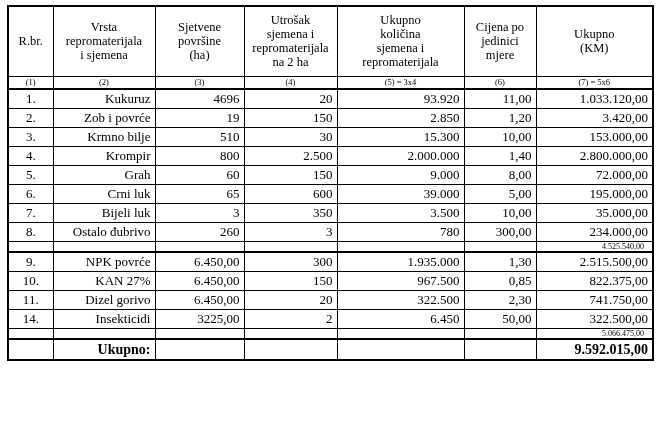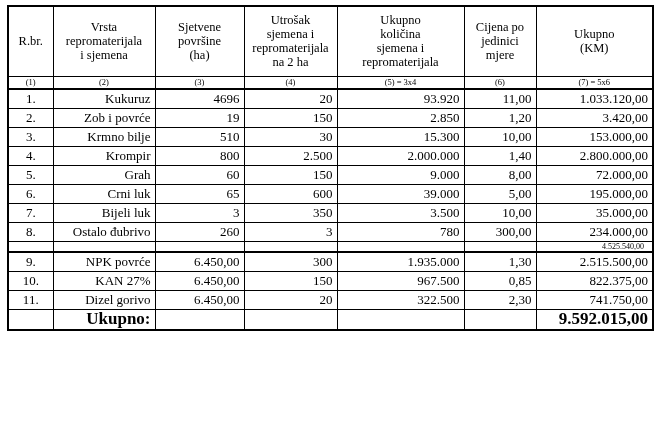--- a/index.html
+++ b/index.html
@@ -59,21 +59,21 @@
     font-size: 8px;
     line-height: 9px;
     text-align: right;
     padding: 0 8px;
     border-bottom: 2px solid #000;
   }
   
   tr.total-row { height: 21px; }
   tr.total-row td {
     font-weight: bold;
-    font-size: 17px;
+    font-size: 14px;
     line-height: 16px;
     padding: 0 4px;
   }
 </style>
 </head>
 <body>
 
 <table class="main-table">
   <colgroup>
     <col style="width:45px">
@@ -219,20 +219,38 @@
       </tr>
       <tr class="data-row">
         <td class="c-center">11.</td>
         <td class="c-left">Dizel gorivo</td>
         <td class="c-right">6.450,00</td>
         <td class="c-right">20</td>
         <td class="c-right">322.500</td>
         <td class="c-right">2,30</td>
         <td class="c-right">741.750,00</td>
       </tr>
+      <tr class="data-row">
+        <td class="c-center">14.</td>
+        <td class="c-left">Insekticidi</td>
+        <td class="c-right">3225,00</td>
+        <td class="c-right">2</td>
+        <td class="c-right">6.450</td>
+        <td class="c-right">50,00</td>
+        <td class="c-right">322.500,00</td>
+      </tr>
+      <tr class="subtotal-row">
+        <td></td>
+        <td></td>
+        <td></td>
+        <td></td>
+        <td></td>
+        <td></td>
+        <td>5.066.475,00</td>
+      </tr>
     </tbody>
   <tfoot>
     <tr class="total-row">
       <td class="c-center"></td>
       <td class="c-left">Ukupno:</td>
       <td></td>
       <td></td>
       <td></td>
       <td></td>
       <td class="c-right">9.592.015,00</td>

